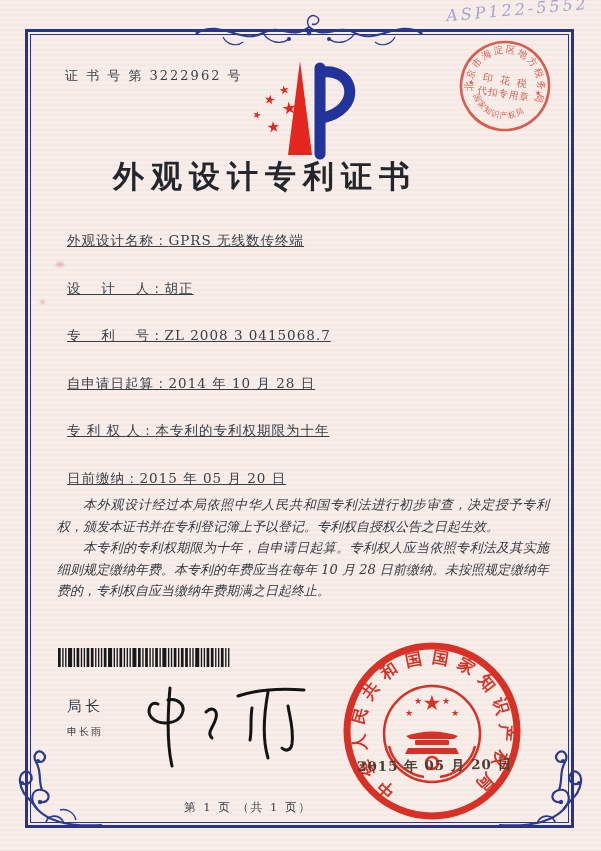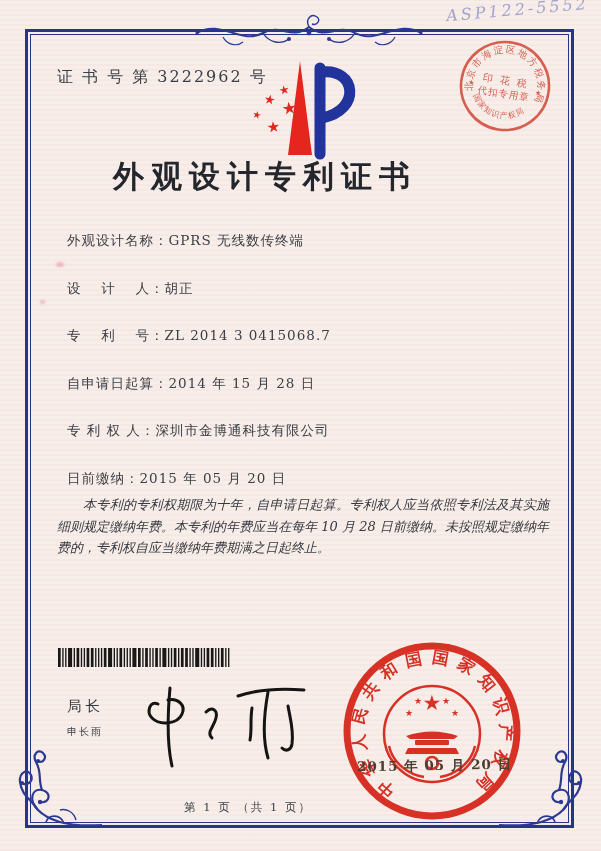--- a/index.html
+++ b/index.html
@@ -14,24 +14,24 @@
   }
   .abs{position:absolute;}
   .border-outer{
     left:25px;top:29px;width:549px;height:799px;box-sizing:border-box;
     border:3px solid #27348a;
   }
   .border-inner{
     position:absolute;left:2px;top:2px;right:2px;bottom:2px;
     border:1px solid #27348a;
   }
-  .cert-no{left:57px;top:67px;font-size:16px;letter-spacing:2px;color:#3a3f46;text-align:center;}
+  .cert-no{left:65px;top:67px;font-size:13px;letter-spacing:2px;color:#3a3f46;text-align:center;}
   .title{left:0;top:156px;width:530px;text-align:center;font-size:31px;font-weight:bold;
     letter-spacing:7px;color:#23262c;}
-  .field-row{left:67px;font-size:13.5px;letter-spacing:1px;color:#3a3e45;white-space:nowrap;}
+  .field-row{left:67px;font-size:13.5px;letter-spacing:1px;color:#3a3e45;white-space:nowrap;text-decoration:underline;}
   .paras{left:57px;top:494px;width:492px;font-size:13px;line-height:21.6px;
     font-style:italic;text-align:justify;color:#363a41;}
   .paras p{margin:0;text-indent:2em;}
   .director-role{left:67px;top:697px;font-size:14.5px;letter-spacing:4px;color:#34383f;}
   .director-name{left:67px;top:725px;font-size:10px;letter-spacing:2px;color:#34383f;}
   .footer{left:0;top:800px;width:496px;text-align:center;font-size:11.5px;
     letter-spacing:2px;color:#3c4047;}
   .handwriting{left:446px;top:0px;font-size:16px;font-style:italic;letter-spacing:3px;
     color:rgba(108,118,190,.62);transform:rotate(-5deg);white-space:nowrap;}
   .seal-date{left:352px;top:757px;width:165px;text-align:center;font-size:13.5px;
@@ -118,33 +118,34 @@
 
   <div class="abs title">外观设计专利证书</div>
 
   <div class="abs field-row" style="top:232px;">
     <span>外观设计名称：</span><span>GPRS 无线数传终端</span>
   </div>
   <div class="abs field-row" style="top:280px;">
     <span>设　 计　 人：</span><span>胡正</span>
   </div>
   <div class="abs field-row" style="top:327px;">
-    <span>专　 利　 号：</span><span>ZL 2014 3 0415068.7</span>
+    <span>专　 利　 号：</span><span>ZL 2008 3 0415068.7</span>
   </div>
   <div class="abs field-row" style="top:375px;">
-    <span>自申请日起算：</span><span>2014 年 15 月 28 日</span>
+    <span>自申请日起算：</span><span>2014 年 10 月 28 日</span>
   </div>
   <div class="abs field-row" style="top:422px;">
-    <span>专 利 权 人：</span><span>深圳市金博通科技有限公司</span>
+    <span>专 利 权 人：</span><span>本专利的专利权期限为十年</span>
   </div>
   <div class="abs field-row" style="top:470px;">
     <span>日前缴纳：</span><span>2015 年 05 月 20 日</span>
   </div>
 
   <div class="abs paras">
+    <p>本外观设计经过本局依照中华人民共和国专利法进行初步审查，决定授予专利权，颁发本证书并在专利登记簿上予以登记。专利权自授权公告之日起生效。</p>
     <p>本专利的专利权期限为十年，自申请日起算。专利权人应当依照专利法及其实施细则规定缴纳年费。本专利的年费应当在每年 10 月 28 日前缴纳。未按照规定缴纳年费的，专利权自应当缴纳年费期满之日起终止。</p>
   </div>
 
   <svg class="abs" style="left:58px;top:648px;" width="178" height="19" id="barcode">
       <rect x="0.00" y="0" width="2.70" height="19" fill="#181818"></rect>
       <rect x="4.25" y="0" width="1.35" height="19" fill="#181818"></rect>
       <rect x="7.15" y="0" width="1.35" height="19" fill="#181818"></rect>
       <rect x="10.05" y="0" width="4.05" height="19" fill="#181818"></rect>
       <rect x="15.65" y="0" width="1.35" height="19" fill="#181818"></rect>
       <rect x="18.55" y="0" width="2.70" height="19" fill="#181818"></rect>

